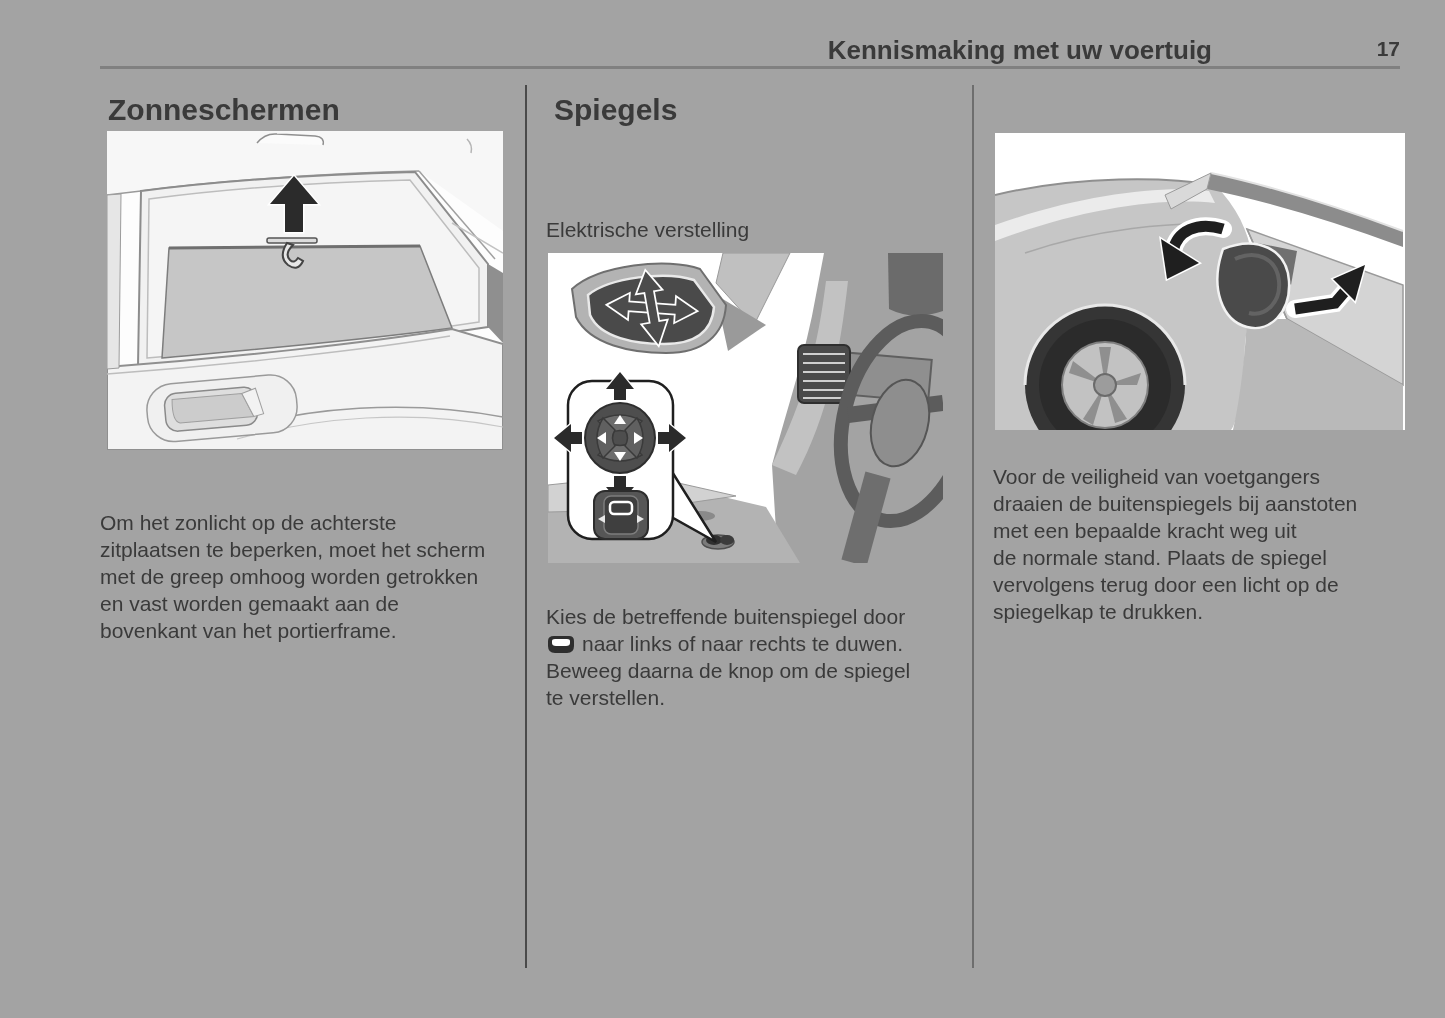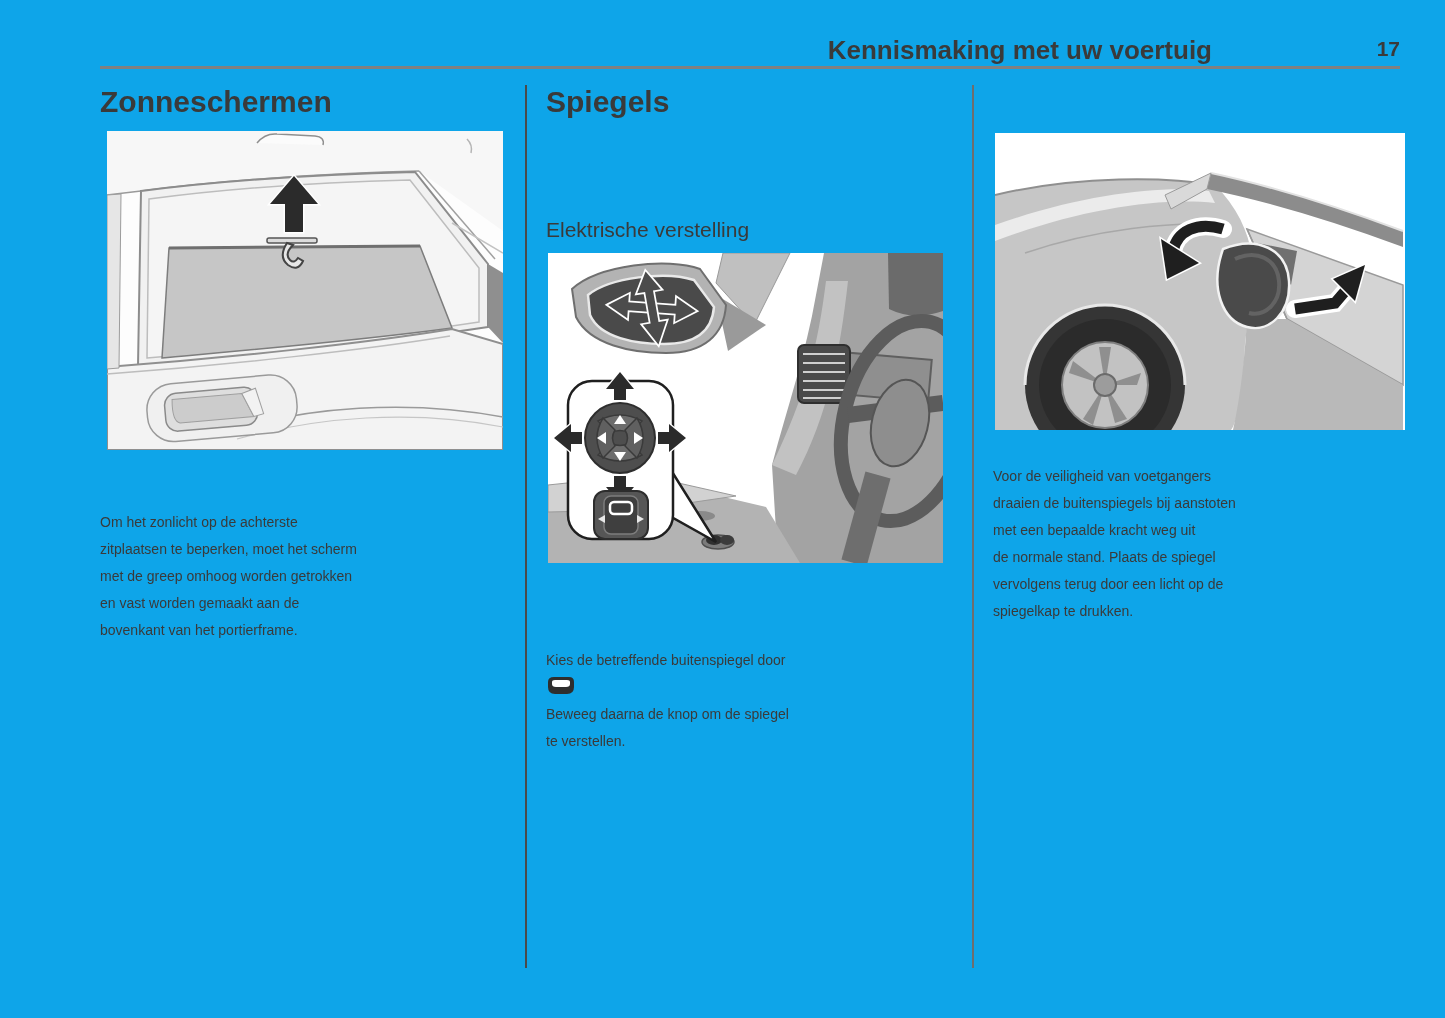--- a/index.html
+++ b/index.html
@@ -1,19 +1,19 @@
 <!DOCTYPE html>
 <html><head>
 <meta charset="utf-8">
 <style>
   html,body{margin:0;padding:0;background:#fff;}
   #page{
     position:relative;
     width:1445px;height:1018px;
-    background:#0ea5e9;
+    background:#a3a3a3;
     font-family:"Liberation Sans", sans-serif;
     color:#3a3a3a;
     overflow:hidden;
   }
   .hdr-title{
     position:absolute;top:36px;left:0;width:1212px;
     text-align:right;
     font-size:26px;font-weight:700;line-height:28px;color:#3a3a3a;
   }
   .hdr-page{
@@ -26,38 +26,38 @@
     background:#808080;
   }
   .vdiv{position:absolute;top:85px;height:883px;width:2px;}
   .vdiv.d1{left:525px;background:#4a4a4a;}
   .vdiv.d2{left:972px;background:#6e6e6e;}
   .col{position:absolute;top:85px;}
   .col.c1{left:100px;width:412px;height:900px;}
   .col.c2{left:546px;width:404px;height:900px;}
   .col.c3{left:993px;width:414px;height:900px;}
   .h1{
-    position:absolute;top:0;left:0;margin:0;
+    position:absolute;top:0;left:0;margin:8px;
     font-size:30px;font-weight:700;line-height:34px;color:#3a3a3a;
   }
   .h2{
     position:absolute;left:0;margin:0;
     font-size:26px;font-weight:700;line-height:34px;color:#3a3a3a;
     white-space:pre-line;
   }
   .h3{
     position:absolute;left:0;margin:0;
     font-size:21px;font-weight:400;line-height:26px;color:#3a3a3a;
   }
   .body{
     position:absolute;left:0;
-    font-size:14px;font-weight:400;line-height:27px;color:#3a3a3a;
+    font-size:21px;font-weight:400;line-height:27px;color:#3a3a3a;
     white-space:pre-line;
   }
-  .body-mixed{white-space:normal;margin-top:44px;}
+  .body-mixed{white-space:normal;}
   .preline{white-space:pre-line;}
   .illus{position:absolute;display:block;}
   .inline-glyph{display:inline-block;vertical-align:-4px;margin-right:6px;}
 </style>
 </head>
 <body>
 
 <div id="page">
 
   <div class="hdr-title">Kennismaking met uw voertuig</div>
@@ -200,21 +200,21 @@
         <path d="M50,266 l7,-4 v8 Z" fill="#e8e8e8"></path>
         <path d="M96,266 l-7,-4 v8 Z" fill="#e8e8e8"></path>
       </g>
     </svg>
 
     <div class="body body-mixed" style="top:518px;width:404px">
       <span>Kies de betreffende buitenspiegel door</span><br>
       <svg class="inline-glyph" width="30" height="21" viewBox="0 0 30 21" aria-hidden="true">
         <path d="M2,7 Q2,2 8,2 L23,2 Q28,2 28,7 L28,12 Q28,19 21,19 L9,19 Q2,19 2,12 Z" fill="#2e2e2e"></path>
         <path d="M6,7 Q6,5 9,5 L21,5 Q24,5 24,7 L24,9 Q24,12 20,12 L10,12 Q6,12 6,9 Z" fill="#ffffff"></path>
-      </svg><br>
+      </svg><span>naar links of naar rechts te duwen.</span><br>
       <span class="preline">Beweeg daarna de knop om de spiegel
 te verstellen.</span>
     </div>
   </div>
 
   <div class="col c3">
 
     <svg class="illus" style="top:48px;left:2px" width="410" height="297" viewBox="0 0 410 297" aria-hidden="true">
       <rect width="410" height="297" fill="#ffffff"></rect>
 

